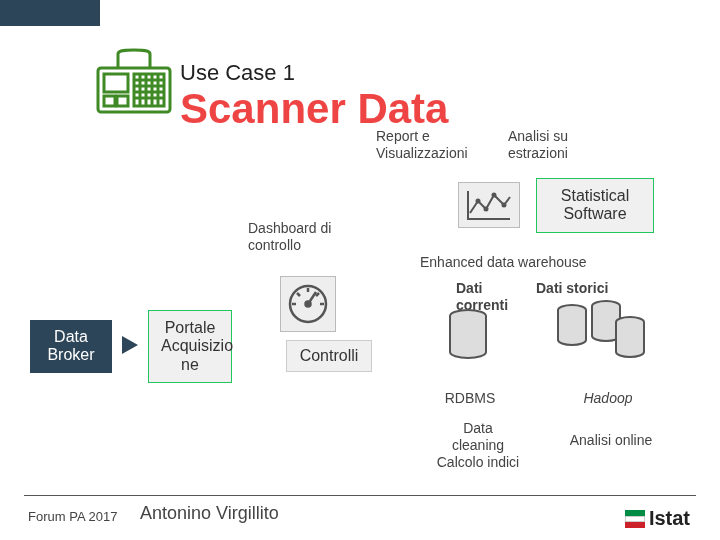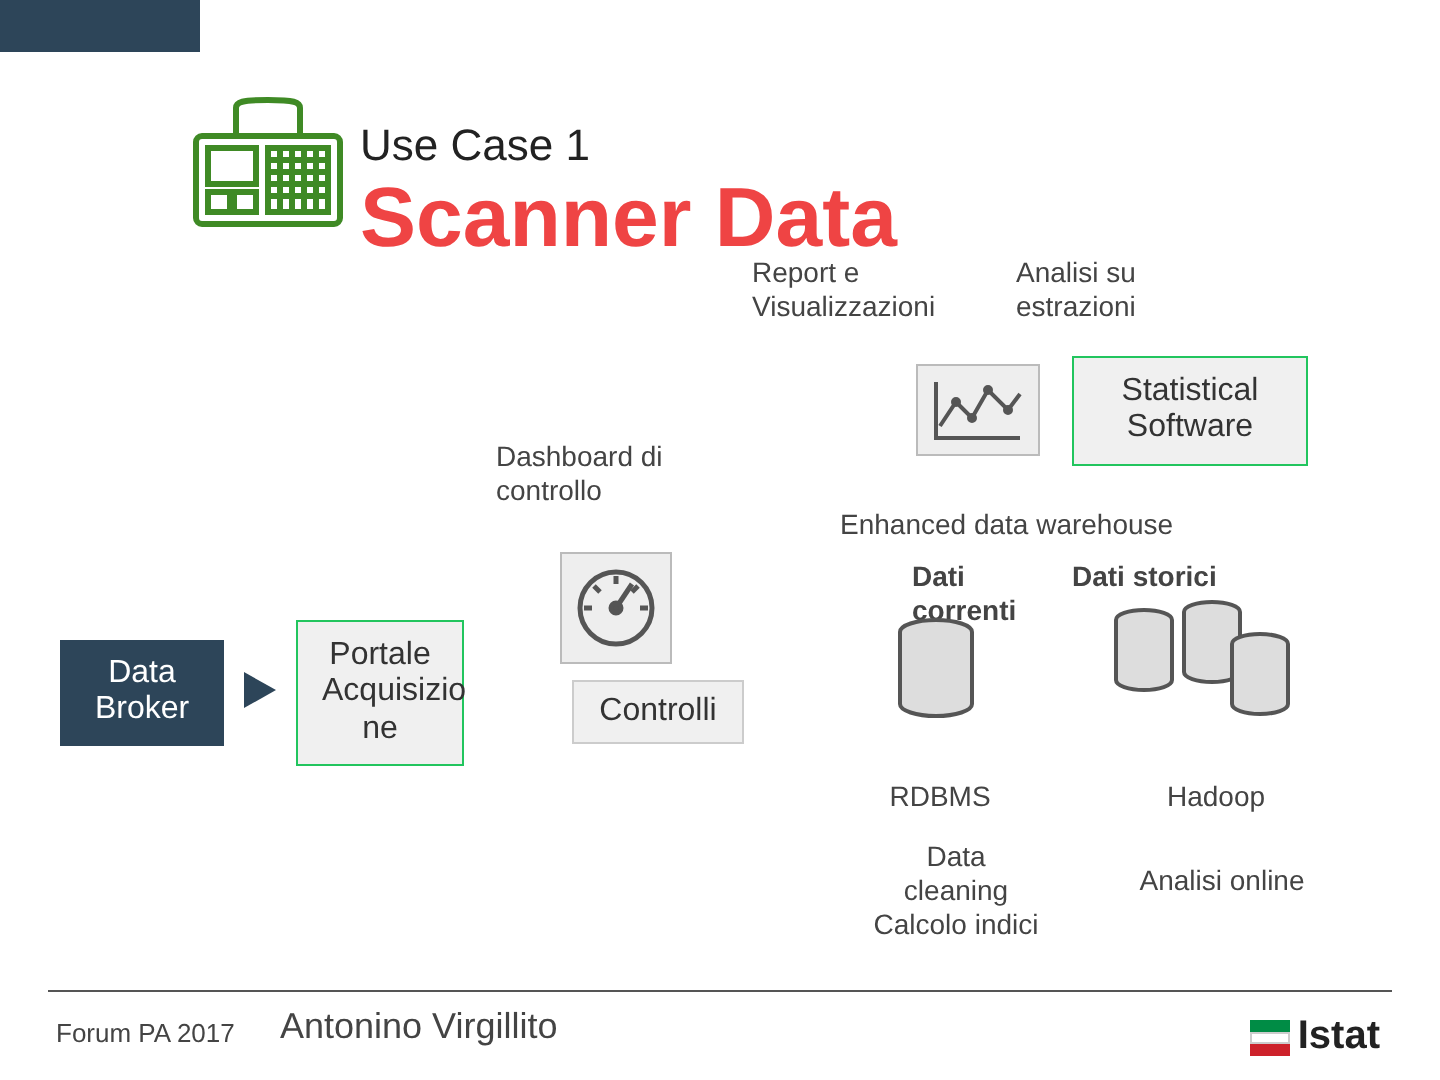--- a/index.html
+++ b/index.html
@@ -148,21 +148,21 @@
   <div class="pos chip chip-orange" style="left:148px; top:310px; width:84px;">
     <span style="white-space:pre-line; display:block;">Portale
 Acquisizio
 ne</span>
   </div>
   <div class="pos chip" style="left:268px; top:340px; width:86px; padding:6px;margin-left:18px;">
     <span>Controlli</span>
   </div>
 
   <div class="pos lbl center" style="left:440px; top:390px; width:60px;">RDBMS</div>
-  <div class="pos lbl center" style="left:568px; top:390px; width:80px;">Hadoop</div>
+  <div class="pos lbl center" style="left:568px; top:390px; width:80px;font-style:italic;">Hadoop</div>
   <div class="pos lbl center" style="left:428px; top:420px; width:100px; white-space:pre-line;">Data
 cleaning
 Calcolo indici</div>
   <div class="pos lbl center" style="left:556px; top:432px; width:110px;">Analisi online</div>
 
   <div class="hr"></div>
   <div class="footer">Forum PA 2017</div>
   <div class="author">Antonino Virgillito</div>
   <div class="logo">
     <div class="bars-flag">

